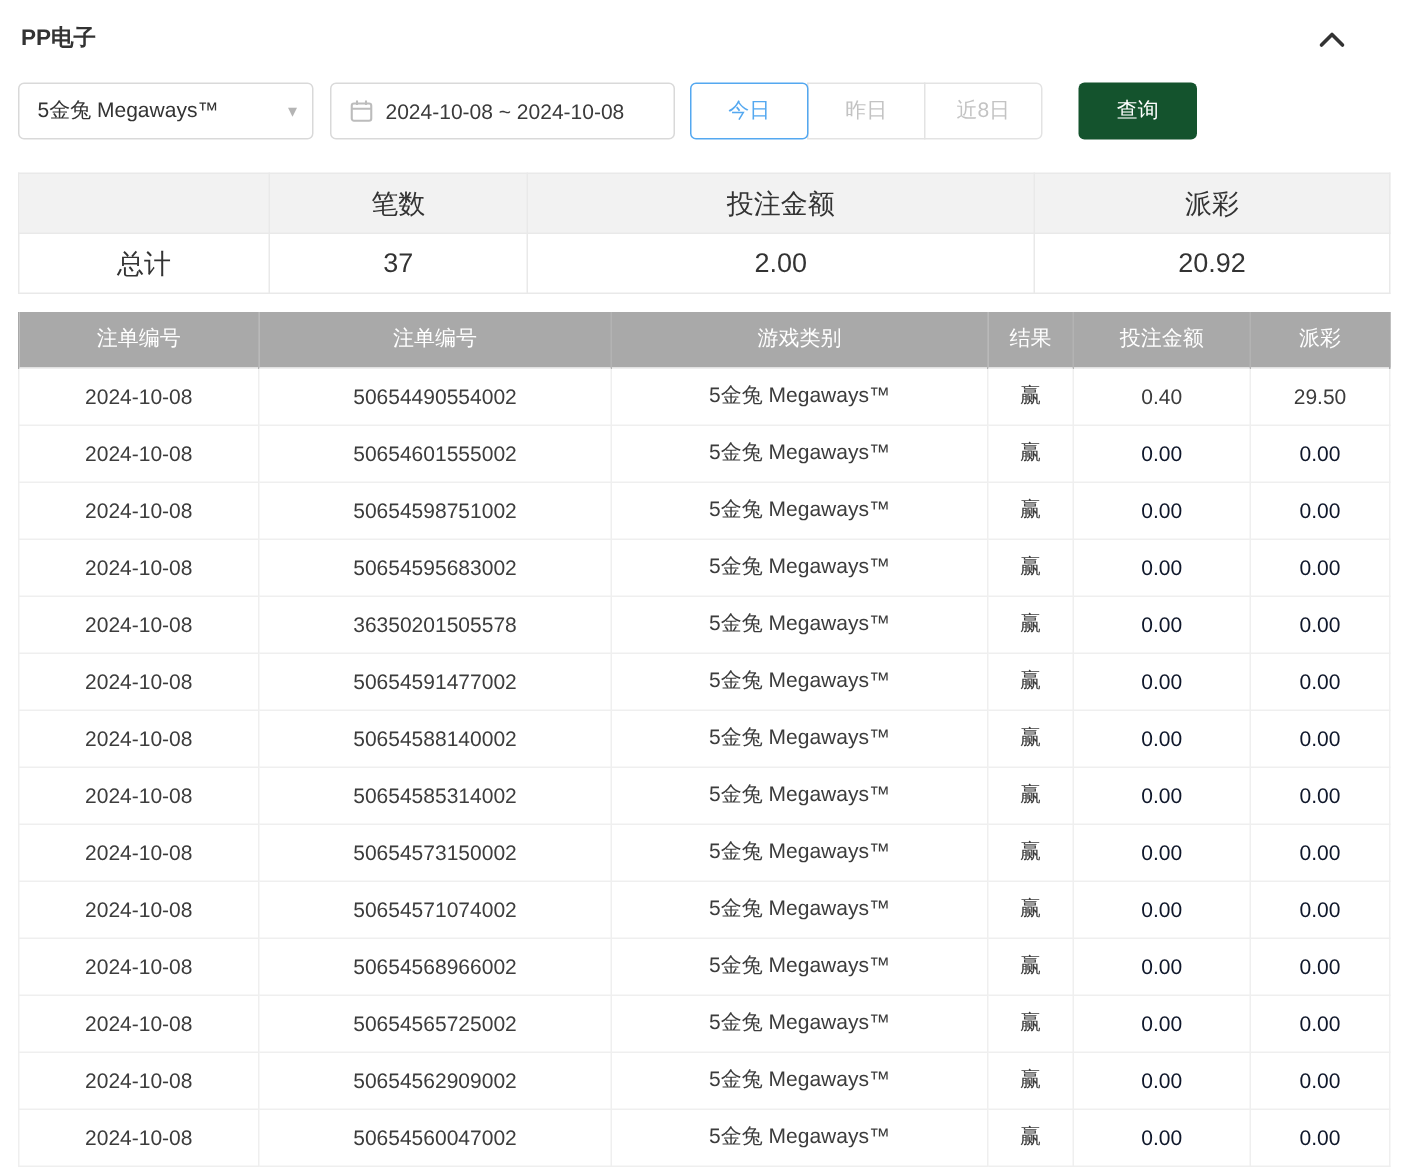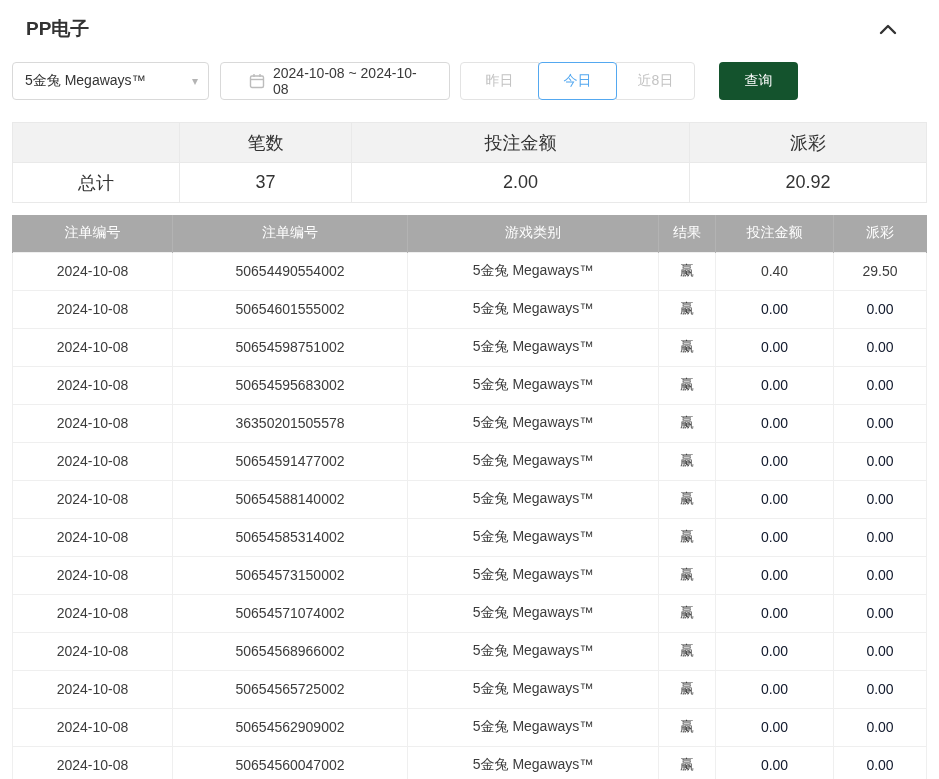--- a/index.html
+++ b/index.html
@@ -2,31 +2,31 @@
 <html><head>
 <meta charset="utf-8">
 <style>
   * { box-sizing: border-box; margin: 0; padding: 0; }
   html, body { width: 939px; height: 779px; overflow: hidden; background: #fff; }
   body { font-family: "Liberation Sans", "DejaVu Sans", sans-serif; font-size: 14px; color: #333; }
   .page { padding: 12px 12px 0 12px; }
 
   
   .panel-header { display: flex; justify-content: space-between; align-items: center; padding: 4px 2px 2px 2px; }
-  .panel-title { font-weight: bold; font-size: 19px; color: #333; margin-left: 12px; }
+  .panel-title { font-weight: bold; font-size: 15px; color: #333; }
   .chevron { cursor: pointer; display: inline-flex; margin-right: 28px; }
 
   
   .filter-row { display: flex; align-items: center; margin-top: 18px; }
   .select-box { width: 197px; height: 38px; border: 1px solid #d9d9d9; border-radius: 4px;
     display: flex; align-items: center; justify-content: space-between; padding: 0 10px 0 12px;
     cursor: pointer; background: #fff; }
   .select-box .caret { color: #b4b4b4; font-size: 12px; }
   .date-box { width: 230px; height: 38px; border: 1px solid #d9d9d9; border-radius: 4px;
-    display: flex; align-items: center; gap: 8px; padding: 0 28px; margin-left: 11px;
+    display: flex; align-items: center; gap: 8px; padding: 0 12px; margin-left: 11px;
     cursor: pointer; background: #fff; color: #3a3a3a; }
   .btn-group { display: flex; margin-left: 10px; }
   .range-btn { width: 79px; height: 38px; background: #fff; border: 1px solid #e3e3e3;
     color: #c3c3c3; font-size: 14px; cursor: pointer; margin-left: -1px;
     font-family: inherit; }
   .range-btn:first-child { margin-left: 0; border-radius: 4px 0 0 4px; }
   .range-btn:last-child { border-radius: 0 4px 4px 0; }
   .range-btn.active { border-color: #54a8f0; color: #54a8f0; position: relative; z-index: 2; border-radius: 4px; }
   .search-btn { width: 79px; height: 38px; margin-left: 24px; background: #14532d; color: #fff;
     border: none; border-radius: 4px; font-size: 14px; cursor: pointer; font-family: inherit; }
@@ -78,22 +78,22 @@
         <svg width="16" height="16" viewBox="0 0 16 16">
           <rect x="1.5" y="3" width="13" height="11.5" rx="1.5" fill="none" stroke="#bcbcbc" stroke-width="1.4"></rect>
           <line x1="1.5" y1="6.5" x2="14.5" y2="6.5" stroke="#bcbcbc" stroke-width="1.4"></line>
           <line x1="5" y1="1" x2="5" y2="4" stroke="#bcbcbc" stroke-width="1.4"></line>
           <line x1="11" y1="1" x2="11" y2="4" stroke="#bcbcbc" stroke-width="1.4"></line>
         </svg>
       </span>
       <span>2024-10-08 ~ 2024-10-08</span>
     </div>
     <div class="btn-group">
+        <button class="range-btn active">今日</button>
         <button class="range-btn">昨日</button>
-        <button class="range-btn active">今日</button>
         <button class="range-btn">近8日</button>
       </div>
     <button class="search-btn">查询</button>
   </div>
 
   <table class="summary">
     <colgroup>
         <col class="c0">
         <col class="c1">
         <col class="c2">

